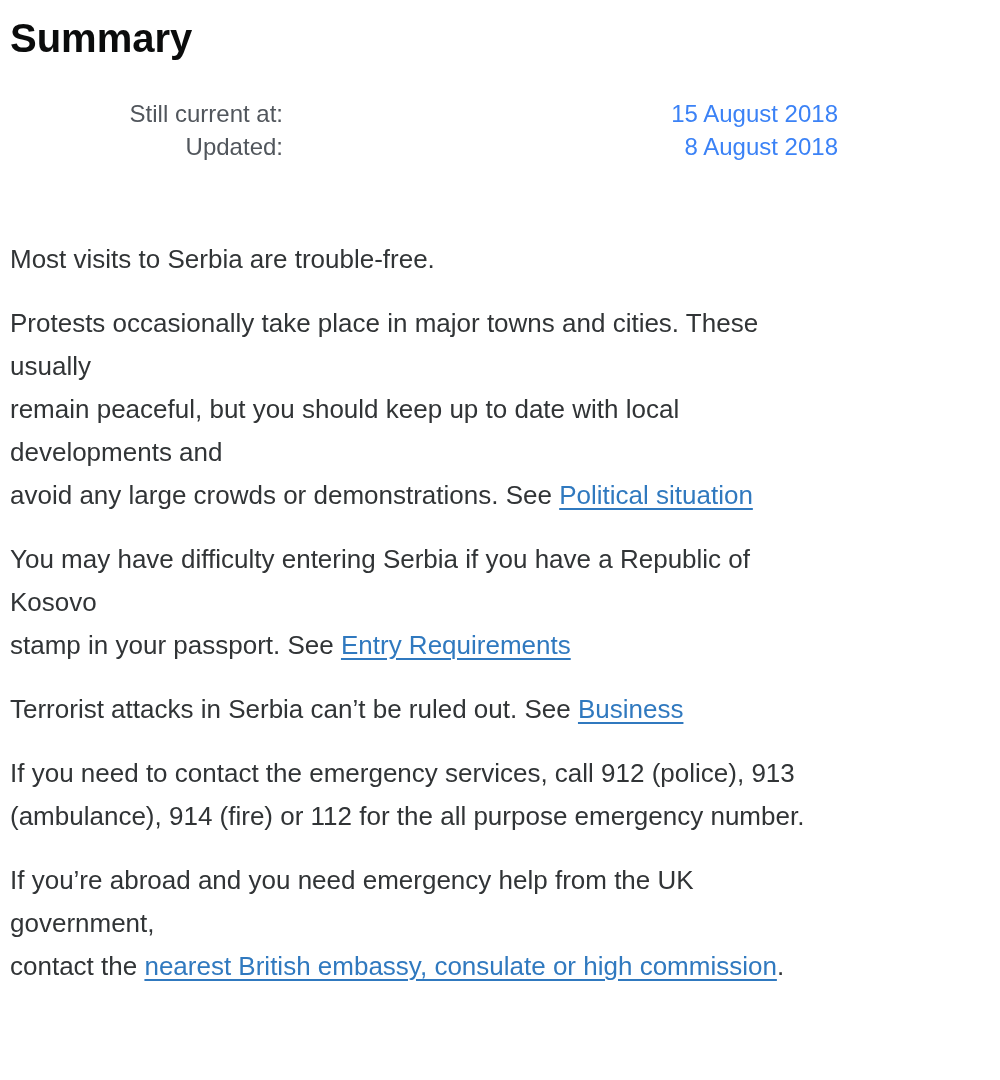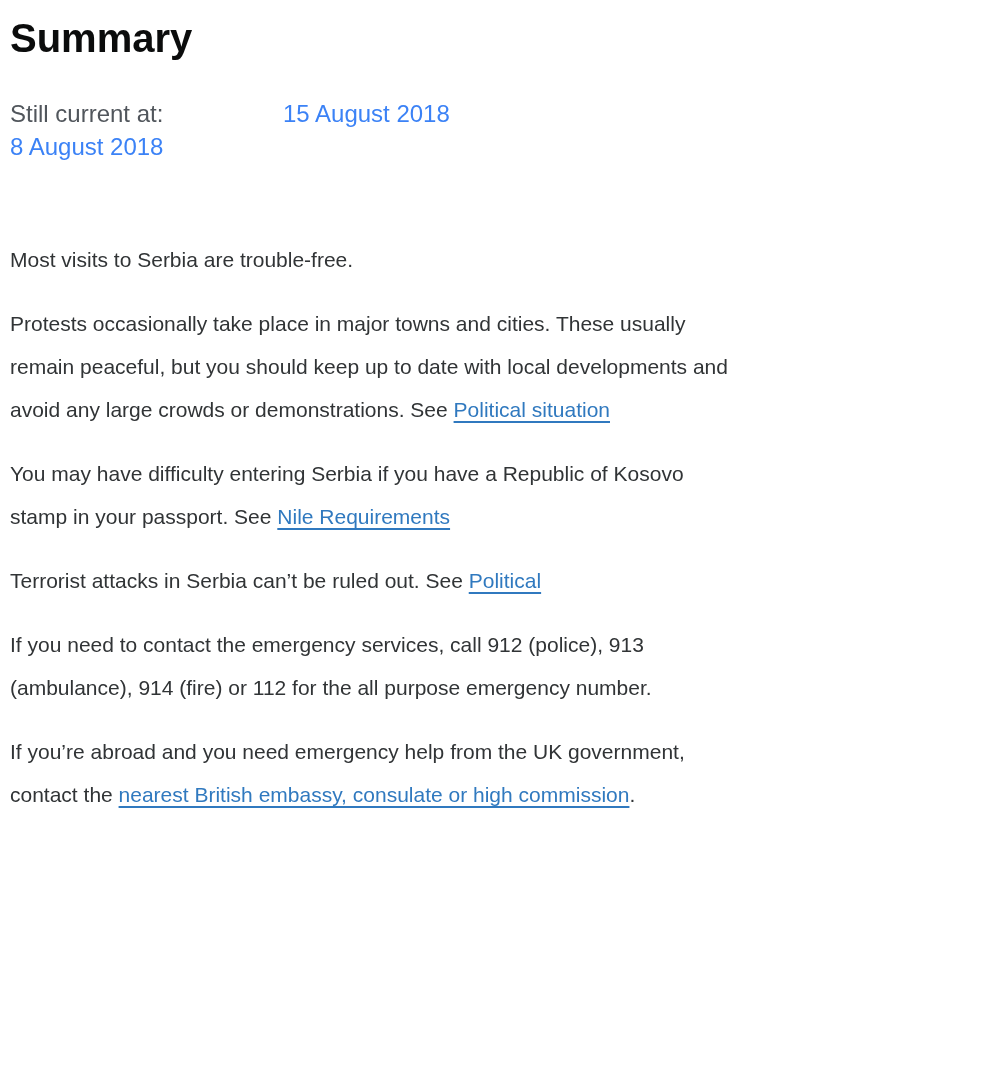--- a/index.html
+++ b/index.html
@@ -24,36 +24,37 @@
     font-weight: 700;
     margin: 0;
     color: #0b0c0c;
     letter-spacing: 0;
   }
   .meta {
     margin-top: 37px;
     font-size: 24px;
     line-height: 33px;
     color: #51565c;
+    text-align: right;
   }
   .meta-row {
     display: flex;
     flex-direction: row;
   }
   .meta-label {
     width: 273px;
     flex: 0 0 273px;
   }
   .meta-value {
     flex: 1 1 auto;
     color: #3b82f6;
   }
   .content {
     margin-top: 75px;
-    font-size: 21px;
+    font-size: 26px;
     line-height: 43px;
     color: #313436;
   }
   .content p.para {
     margin: 0 0 21px 0;
     white-space: pre-wrap;
     max-width: 980px;
   }
   a.link {
     color: #3079bf;
@@ -72,31 +73,32 @@
 <div class="page">
 
   <h1 class="page-title">Summary</h1>
 
   <div class="meta">
     <div class="meta-row">
       <div class="meta-label">Still current at:</div>
       <div class="meta-value">15 August 2018</div>
     </div>
     <div class="meta-row">
+      <div class="meta-label">Updated:</div>
       <div class="meta-value">8 August 2018</div>
     </div>
   </div>
 
   <div class="content">
       <p class="para"><span>Most visits to Serbia are trouble-free.</span></p>
       <p class="para"><span>Protests occasionally take place in major towns and cities. These usually
 remain peaceful, but you should keep up to date with local developments and
 avoid any large crowds or demonstrations. See </span><a href="#" class="link">Political situation</a></p>
       <p class="para"><span>You may have difficulty entering Serbia if you have a Republic of Kosovo
-stamp in your passport. See </span><a href="#" class="link">Nile Requirements</a></p>
-      <p class="para"><span>Terrorist attacks in Serbia can’t be ruled out. See </span><a href="#" class="link">Political</a></p>
+stamp in your passport. See </span><a href="#" class="link">Entry Requirements</a></p>
+      <p class="para"><span>Terrorist attacks in Serbia can’t be ruled out. See </span><a href="#" class="link">Business</a></p>
       <p class="para"><span>If you need to contact the emergency services, call 912 (police), 913
 (ambulance), 914 (fire) or 112 for the all purpose emergency number.</span></p>
       <p class="para"><span>If you’re abroad and you need emergency help from the UK government,
 contact the </span><a href="#" class="link">nearest British embassy, consulate or high commission</a><span>.</span></p>
     </div>
 
 </div>
 
 </body></html>

